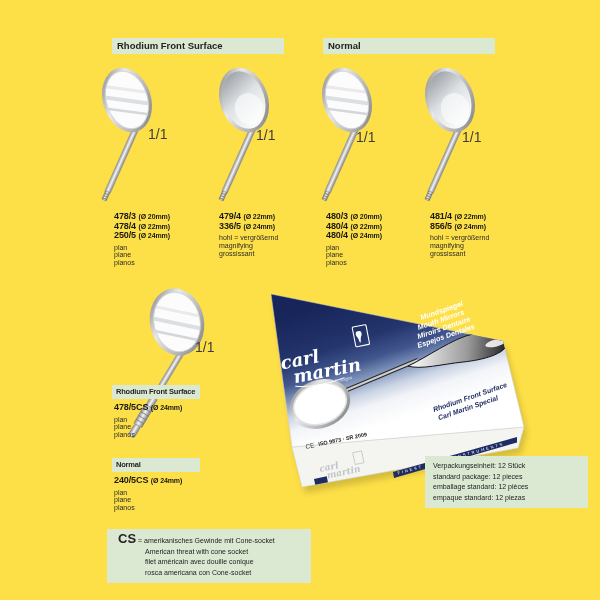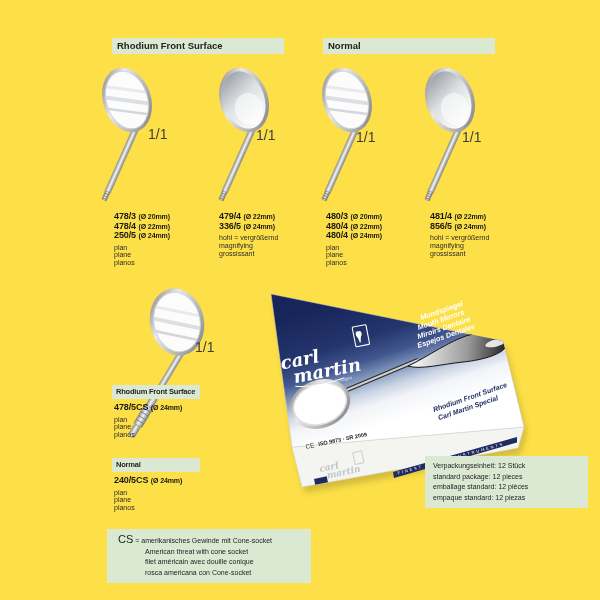--- a/index.html
+++ b/index.html
@@ -12,21 +12,21 @@
   .codes{position:absolute;white-space:nowrap;}
   .code-line{font-weight:bold;font-size:9px;line-height:9.5px;color:#181818;letter-spacing:-0.1px;}
   .code-line .size{font-size:7px;}
   .desc{font-size:7px;line-height:7.8px;color:#2a2a2a;}
   .desc.first{margin-top:3px;}
   .scale{position:absolute;font-size:14px;color:#3c3c3c;}
   .note{position:absolute;background:#dbe9d3;color:#222;font-size:7px;line-height:10.5px;
         box-sizing:border-box;}
   .note.cs{left:107px;top:529px;width:204px;padding:5px 6px 5px 11px;}
   .note.pack{left:425px;top:456px;width:163px;padding:5px 8px;}
-  .cs-abbr{font-weight:normal;font-size:11px;}
+  .cs-abbr{font-weight:bold;font-size:13px;}
   .cs-cont{padding-left:27px;}
   .mirror{position:absolute;overflow:visible;pointer-events:none;}
   .boxsvg{position:absolute;left:258px;top:288px;overflow:visible;}
   svg text{font-family:"Liberation Sans",sans-serif;}
   svg text.script{font-family:"DejaVu Serif",serif;font-style:italic;font-weight:bold;}
 </style>
 </head>
 <body>
 
 <div class="stage">

